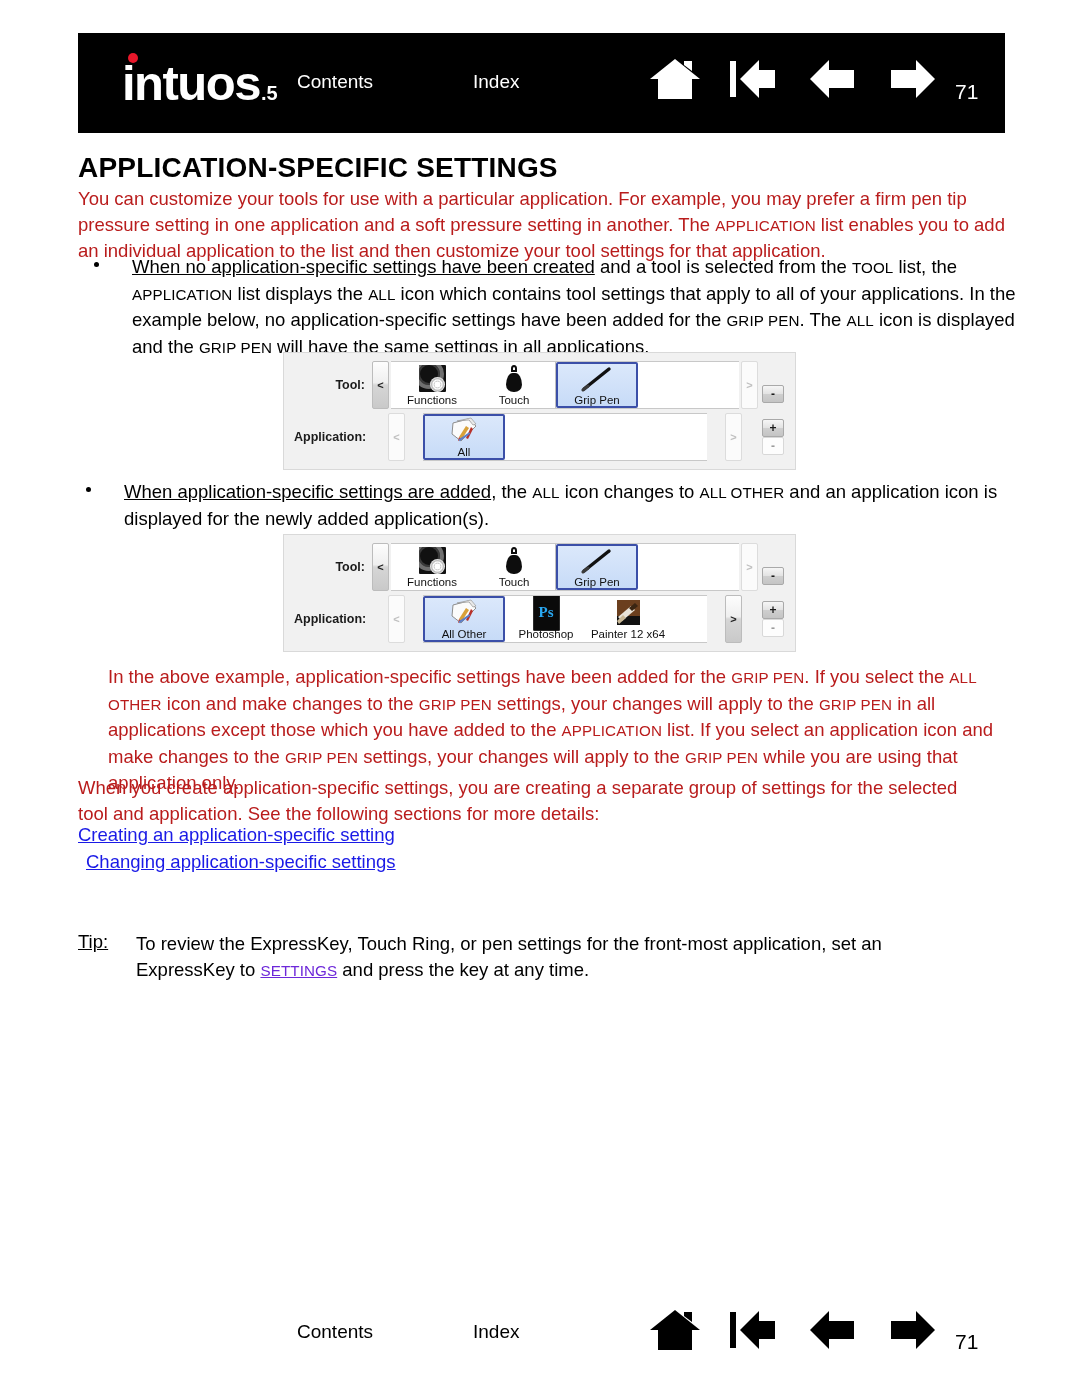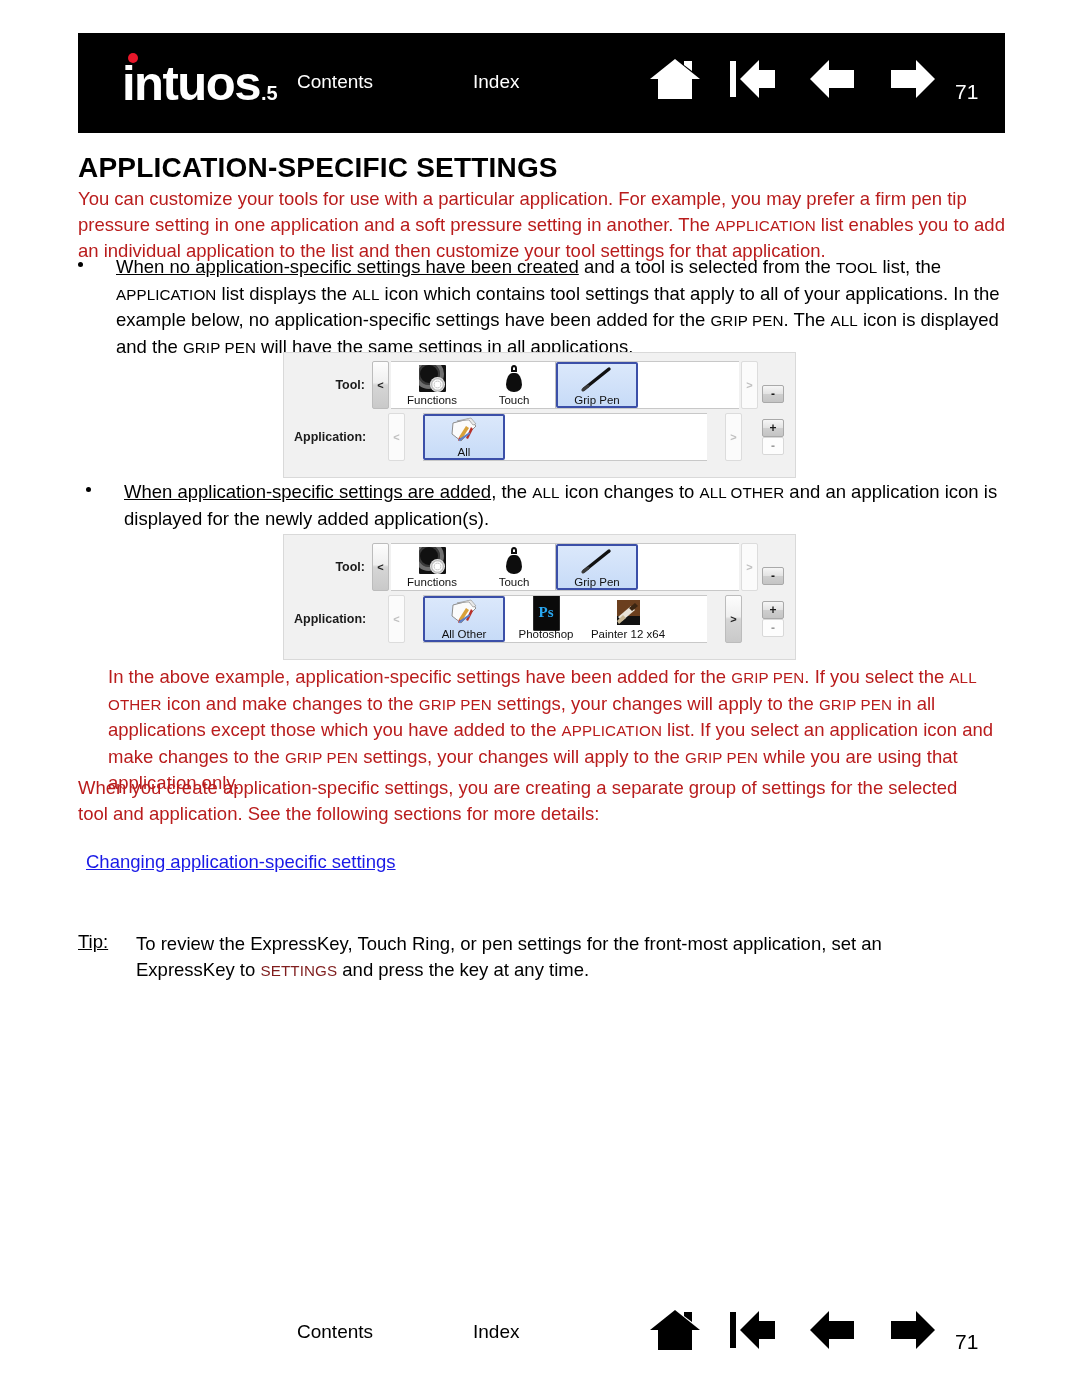--- a/index.html
+++ b/index.html
@@ -115,42 +115,42 @@
   .ul-solid { text-decoration: underline; }
 
   .doclink {
     position: absolute;
     color: #1a1ae6;
     font-size: 18.5px;
     text-decoration: underline;
     cursor: pointer;
     white-space: nowrap;
   }
-  .inline-link { color:#7f1d1d; cursor:pointer; }
+  .inline-link { color:#6d28d9; text-decoration: underline; cursor:pointer; }
 
   .tip-label {
     position: absolute;
     left: 78px; top: 931px;
     font-size: 18.5px;
     text-decoration: underline;
   }
   .tip-body {
     position: absolute;
     left: 136px; top: 931px;
     width: 820px;
     font-size: 18.5px;
     line-height: 25.5px;
   }
 
   
   .panel {
     position: absolute;
     background: #f1f1f1;
     border: 1px solid #d9d9d9;
-    padding: 8px 10px 16px 10px;
+    padding: 8px 10px 8px 10px;
   }
   .prow { display: flex; align-items: stretch; height: 48px; }
   .prow + .prow { margin-top: 4px; gap: 16px; }
   .prow-label {
     width: 78px;
     text-align: right;
     font-size: 12.5px;
     font-weight: 700;
     color: #1b1b1b;
     line-height: 48px;
@@ -322,21 +322,21 @@
   <div class="hdr-pageno">71</div>
 
   <div class="h1">APPLICATION-SPECIFIC SETTINGS</div>
 
   <div class="para" style="left:78px; top:186px; width:930px;">
     <span>You can customize your tools for use with a particular application.  For example, you may prefer a firm pen</span>
     <span>tip pressure setting in one application and a soft pressure setting in another.  The </span><span class="sc">APPLICATION</span><span> list enables</span>
     <span>you to add an individual application to the list and then customize your tool settings for that application.</span>
   </div>
 
-  <div class="bullet-row" style="left:78px; top:254px; width:930px;">
+  <div class="bullet-row" style="left:94px; top:254px; width:930px;">
     <span class="bullet-dot"></span>
     <div class="bullet-text">
       <span class="ul-solid">When no application-specific settings have been created</span><span> and a tool is selected from the </span><span class="sc">TOOL</span><span> list, the</span>
       <span class="sc">APPLICATION</span><span> list displays the </span><span class="sc">ALL</span><span> icon which contains tool settings that apply to all of your applications.</span>
       <span>In the example below, no application-specific settings have been added for the </span><span class="sc">GRIP PEN</span><span>.  The </span><span class="sc">ALL</span><span> icon</span>
       <span>is displayed and the </span><span class="sc">GRIP PEN</span><span> will have the same settings in all applications.</span>
     </div>
   </div>
 
   <div class="panel" style="left:283px; top:352px; width:513px;">
@@ -501,20 +501,21 @@
     <span>all applications except those which you have added to the </span><span class="sc">APPLICATION</span><span> list.  If you select an application</span>
     <span>icon and make changes to the </span><span class="sc">GRIP PEN</span><span> settings, your changes will apply to the </span><span class="sc">GRIP PEN</span><span> while you are</span>
     <span>using that application only.</span>
   </div>
 
   <div class="para" style="left:78px; top:775px; width:900px;">
     <span>When you create application-specific settings, you are creating a separate group of settings for the</span>
     <span>selected tool and application.  See the following sections for more details:</span>
   </div>
 
+  <a class="doclink" style="left:78px; top:824px;">Creating an application-specific setting</a>
   <a class="doclink" style="left:86px; top:851px;">Changing application-specific settings</a>
 
   <div class="tip-label">Tip:</div>
   <div class="tip-body">
     <span>To review the ExpressKey, Touch Ring, or pen settings for the front-most application, set an</span>
     <span>ExpressKey to </span><a class="inline-link sc">SETTINGS</a><span> and press the key at any time.</span>
   </div>
 
   <a class="footer-contents">Contents</a>
   <a class="footer-index">Index</a>

